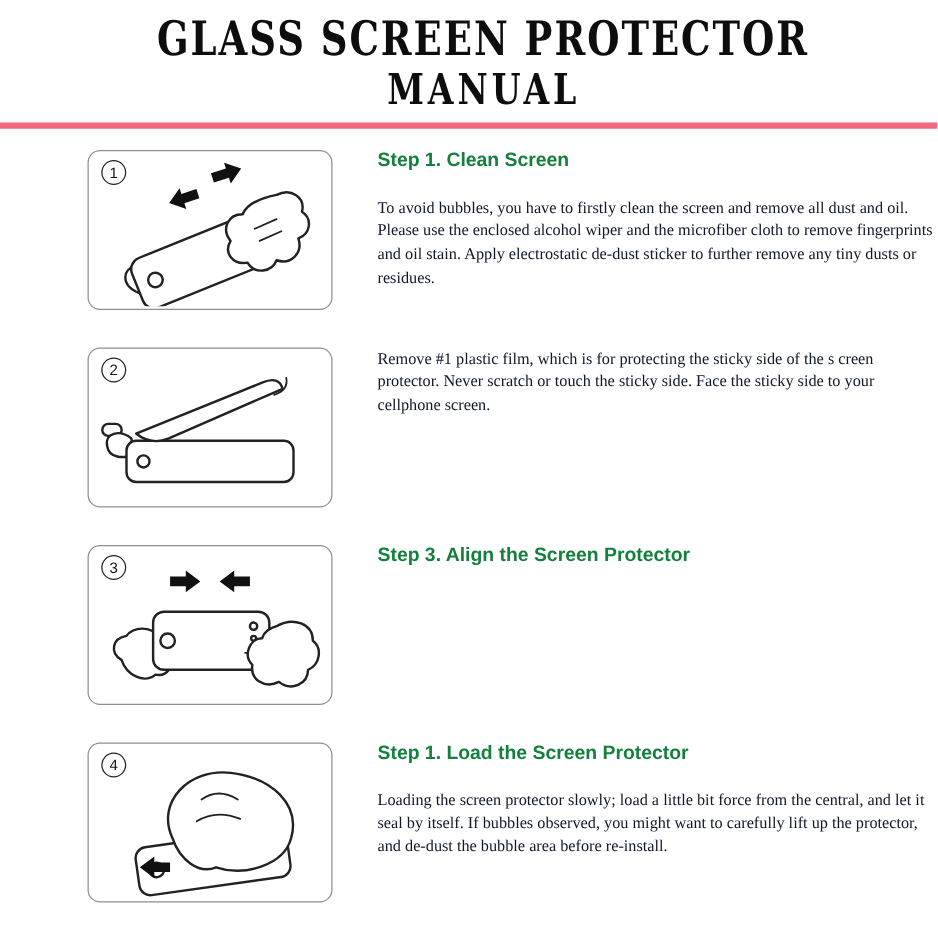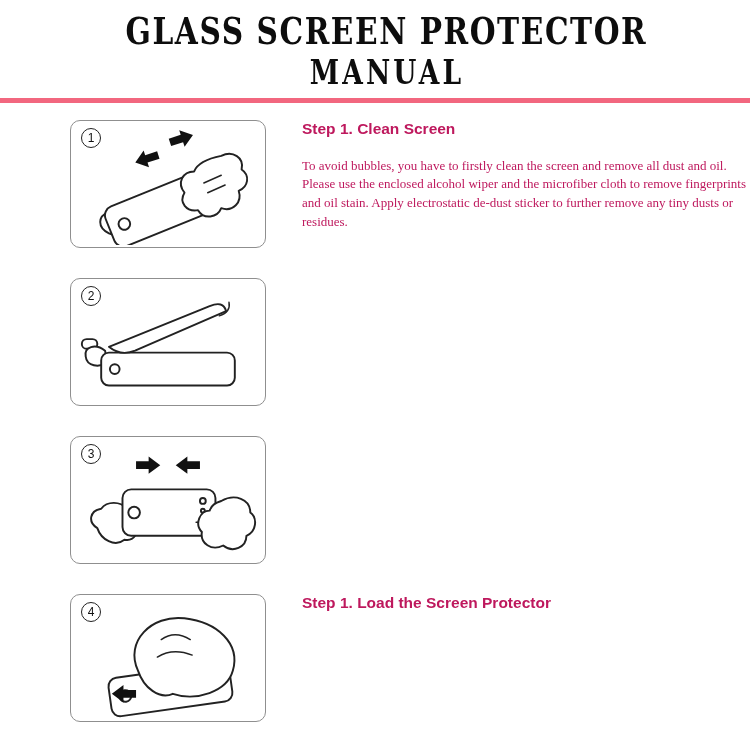--- a/index.html
+++ b/index.html
@@ -36,26 +36,26 @@
   .badge {
     position: absolute; top: 7px; left: 10px;
     width: 20px; height: 20px;
     border: 1.5px solid #222; border-radius: 50%;
     display: flex; align-items: center; justify-content: center;
     font-size: 12px; font-weight: 400; background: #fff;
   }
   .step-text { max-width: 452px; padding-top: 0; }
   .step-heading {
     font-family: "Liberation Sans", sans-serif;
-    font-size: 15.5px; font-weight: bold; color: #be185d;
+    font-size: 15.5px; font-weight: bold; color: #15803d;
     margin-bottom: 19px;
   }
   .step-body {
     font-family: "Liberation Serif", serif;
-    font-size: 13px; line-height: 1.45; color: #be185d;
+    font-size: 13px; line-height: 1.45; color: #0f172a;
   }
   .line-art { stroke: #222; stroke-width: 2; fill: #fff; stroke-linejoin: round; stroke-linecap: round; }
   .line-art .thin { stroke-width: 1.5; fill: none; }
   .line-art .solid { fill: #111; stroke: none; }
 </style>
 </head>
 <body>
 
 <header class="header">
   <div class="title-line title-1"><span class="squish">GLASS SCREEN PROTECTOR</span></div>
@@ -97,20 +97,21 @@
       <svg class="line-art" viewBox="0 0 190 126" width="186" height="122" aria-hidden="true">
         <rect x="6" y="60" width="16" height="10" rx="5"></rect>
         <path d="M30,72 C20,64 8,68 10,78 C11,88 24,90 32,84 Z"></path>
         <rect x="26" y="74" width="138" height="34" rx="8"></rect>
         <circle cx="40" cy="91" r="5"></circle>
         <path d="M34,68 L138,26 Q152,20 155,31 L61,72 Q46,78 34,68 Z"></path>
         <path class="thin" d="M148,36 Q160,32 158,22"></path>
       </svg>
     </figure>
     <div class="step-text">
+      <p class="step-body">Remove #1 plastic film, which is for protecting the sticky side of the s creen protector. Never scratch or touch the sticky side. Face the sticky side to your cellphone screen.</p>
     </div>
   </section>
 
   <section class="step-row">
     <figure class="fig">
       <span class="badge">
           <span>3</span>
         </span>
       <svg class="line-art" viewBox="0 0 190 126" width="186" height="122" aria-hidden="true">
         <path d="M22,92 C12,86 14,74 26,72 C32,64 46,64 52,72 C62,72 66,82 60,90 C66,96 60,106 50,104 C40,112 26,104 22,92 Z"></path>
@@ -118,20 +119,21 @@
         <circle cx="60" cy="76" r="6"></circle>
         <circle cx="131" cy="64" r="3"></circle>
         <circle cx="131" cy="74" r="2"></circle>
         <path class="thin" d="M124,86 L138,86"></path>
         <path d="M150,64 C164,56 180,62 180,76 C188,82 186,96 176,100 C176,112 162,118 152,110 C140,116 128,108 130,96 C122,88 128,74 138,74 C140,68 144,66 150,64 Z"></path>
         <polygon class="solid" points="0,-4 13,-4 13,-9 25,0 13,9 13,4 0,4" transform="translate(62,27)"></polygon>
         <polygon class="solid" points="0,-4 -13,-4 -13,-9 -25,0 -13,9 -13,4 0,4" transform="translate(128,27)"></polygon>
       </svg>
     </figure>
     <div class="step-text">
+      <h2 class="step-heading">Step 3. Align the Screen Protector</h2>
     </div>
   </section>
 
   <section class="step-row">
     <figure class="fig">
       <span class="badge">
           <span>4</span>
         </span>
       <svg class="line-art" viewBox="0 0 190 126" width="186" height="122" aria-hidden="true">
         <g transform="rotate(-8 95 92)">
@@ -139,16 +141,17 @@
           <circle cx="50" cy="96" r="6"></circle>
         </g>
         <path d="M64,76 C50,46 78,18 112,22 C146,26 170,48 162,76 C156,98 124,108 100,100 C86,106 70,94 64,76 Z"></path>
         <path class="thin" d="M88,44 Q102,34 118,44"></path>
         <path class="thin" d="M84,62 Q100,52 120,60"></path>
         <polygon class="solid" points="0,-4 -13,-4 -13,-9 -25,0 -13,9 -13,4 0,4" transform="translate(62,100)"></polygon>
       </svg>
     </figure>
     <div class="step-text">
       <h2 class="step-heading">Step 1. Load the Screen Protector</h2>
+      <p class="step-body">Loading the screen protector slowly; load a little bit force from the central, and let it seal by itself. If bubbles observed, you might want to carefully lift up the protector, and de-dust the bubble area before re-install.</p>
     </div>
   </section>
 
 </main>
 
 </body></html>

